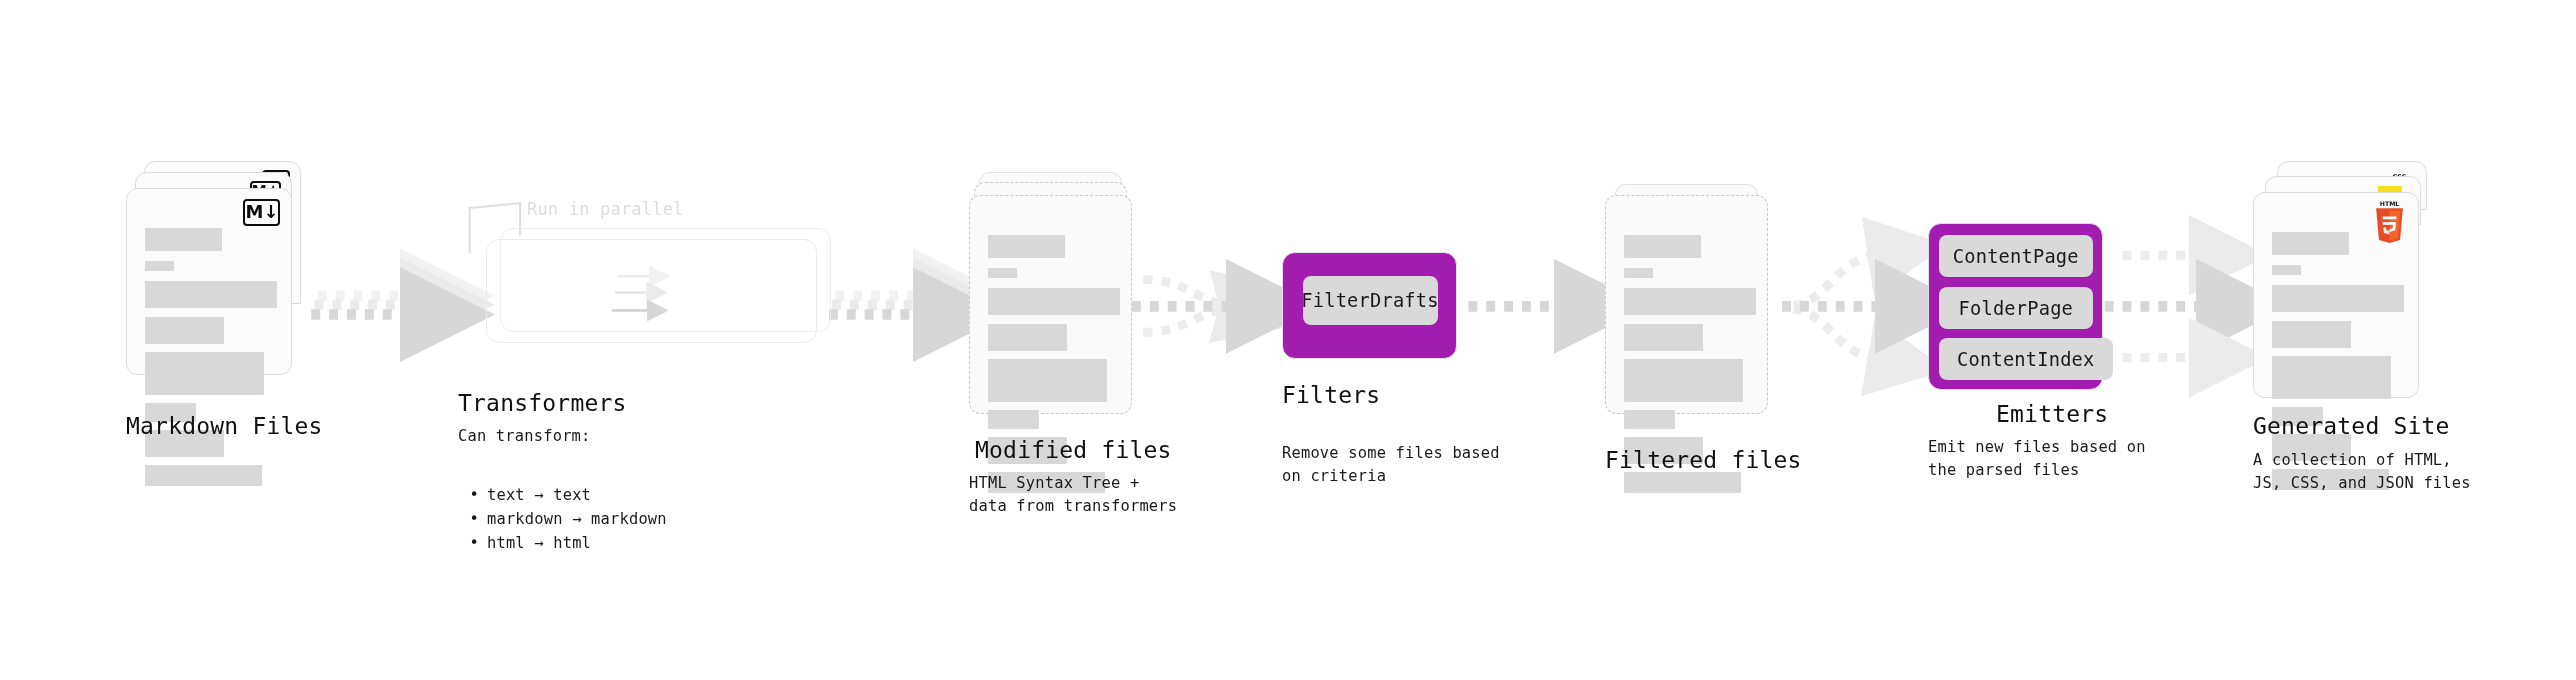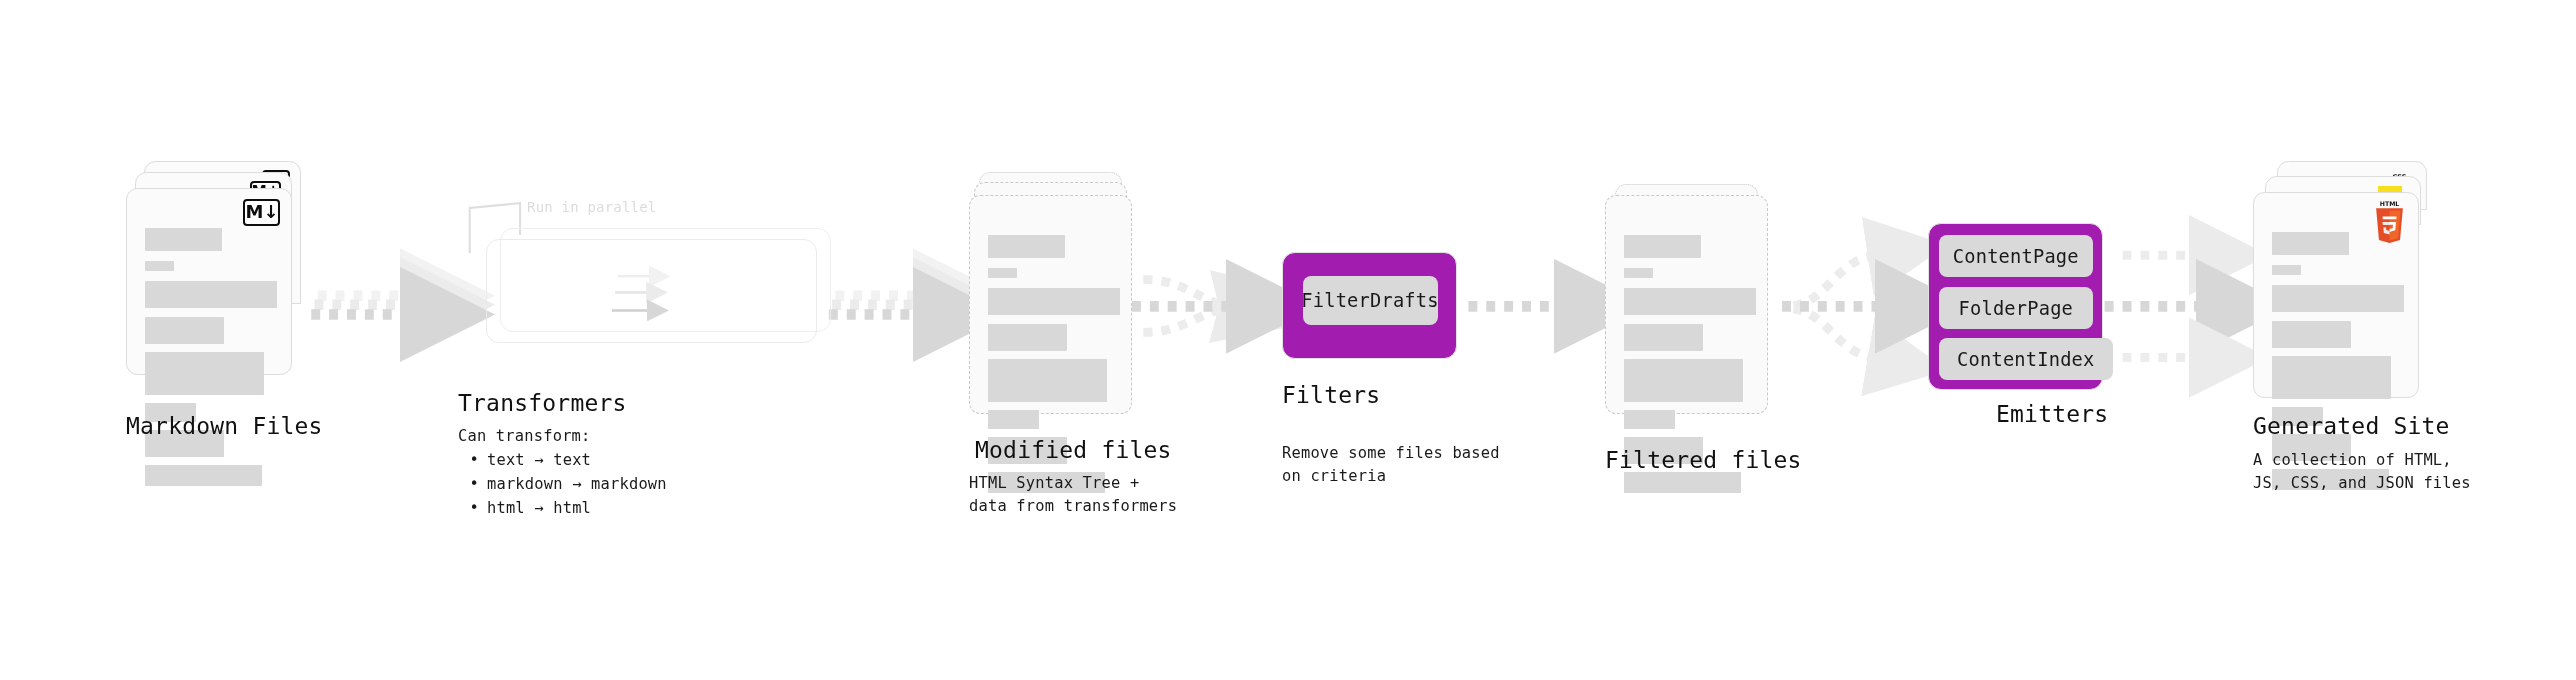--- a/index.html
+++ b/index.html
@@ -123,26 +123,26 @@
     letter-spacing: 0.2px;
   }
   .bullets {
     position: absolute;
     font-size: 15.4px;
     color: #1a1a1a;
     line-height: 1.55;
     letter-spacing: 0.2px;
   }
   .bullets .lead { display: block; }
-  .bullets ul { list-style: none; margin-left: 11.4px; }
+  .bullets ul { list-style: none; margin-left: 11.4px; margin-top: 35px; }
   .bullets li::before { content: "\2022"; margin-right: 8.1px; }
 
   .parallel-label {
     position: absolute;
-    font-size: 14px;
+    font-size: 17px;
     color: #dcdcdc;
     white-space: nowrap;
     letter-spacing: 0.2px;
   }
 
   svg { display: block; overflow: visible; }
   .arrow-layer { position: absolute; left: 0; top: 0; pointer-events: none; }
 </style>
 </head>
 <body>
@@ -299,20 +299,22 @@
       <span>ContentPage</span>
     </div>
     <div class="chip" style="left:9.8px; top:63px; width:154px; height:42px;">
       <span>FolderPage</span>
     </div>
     <div class="chip" style="left:9.8px; top:114px; width:174px; height:42px;">
       <span>ContentIndex</span>
     </div>
   </div>
   <div class="title" style="left:1996px; top:401px;">Emitters</div>
+  <div class="subtitle" style="left:1928px; top:436px;">Emit new files based on
+the parsed files</div>
 
   <div class="doc-stack" style="left:2253px; top:161px;">
     <div class="doc-card solid" style="left:24.4px; top:0px; width:150px; height:49px; border-radius:11.4px 11.4px 0 0;">
       <div class="css-badge" style="right:18px; top:9.8px; width:18px; height:13px; font-size:6.5px;">
         <span>CSS</span>
         <span class="css-underline"></span>
       </div>
     </div>
     <div class="doc-card solid" style="left:12.2px; top:14.6px; width:156px; height:49px; border-radius:11.4px 11.4px 0 0;">
       <div class="js-badge" style="right:18px; top:9.8px; width:24.4px; height:16.3px;"></div>

